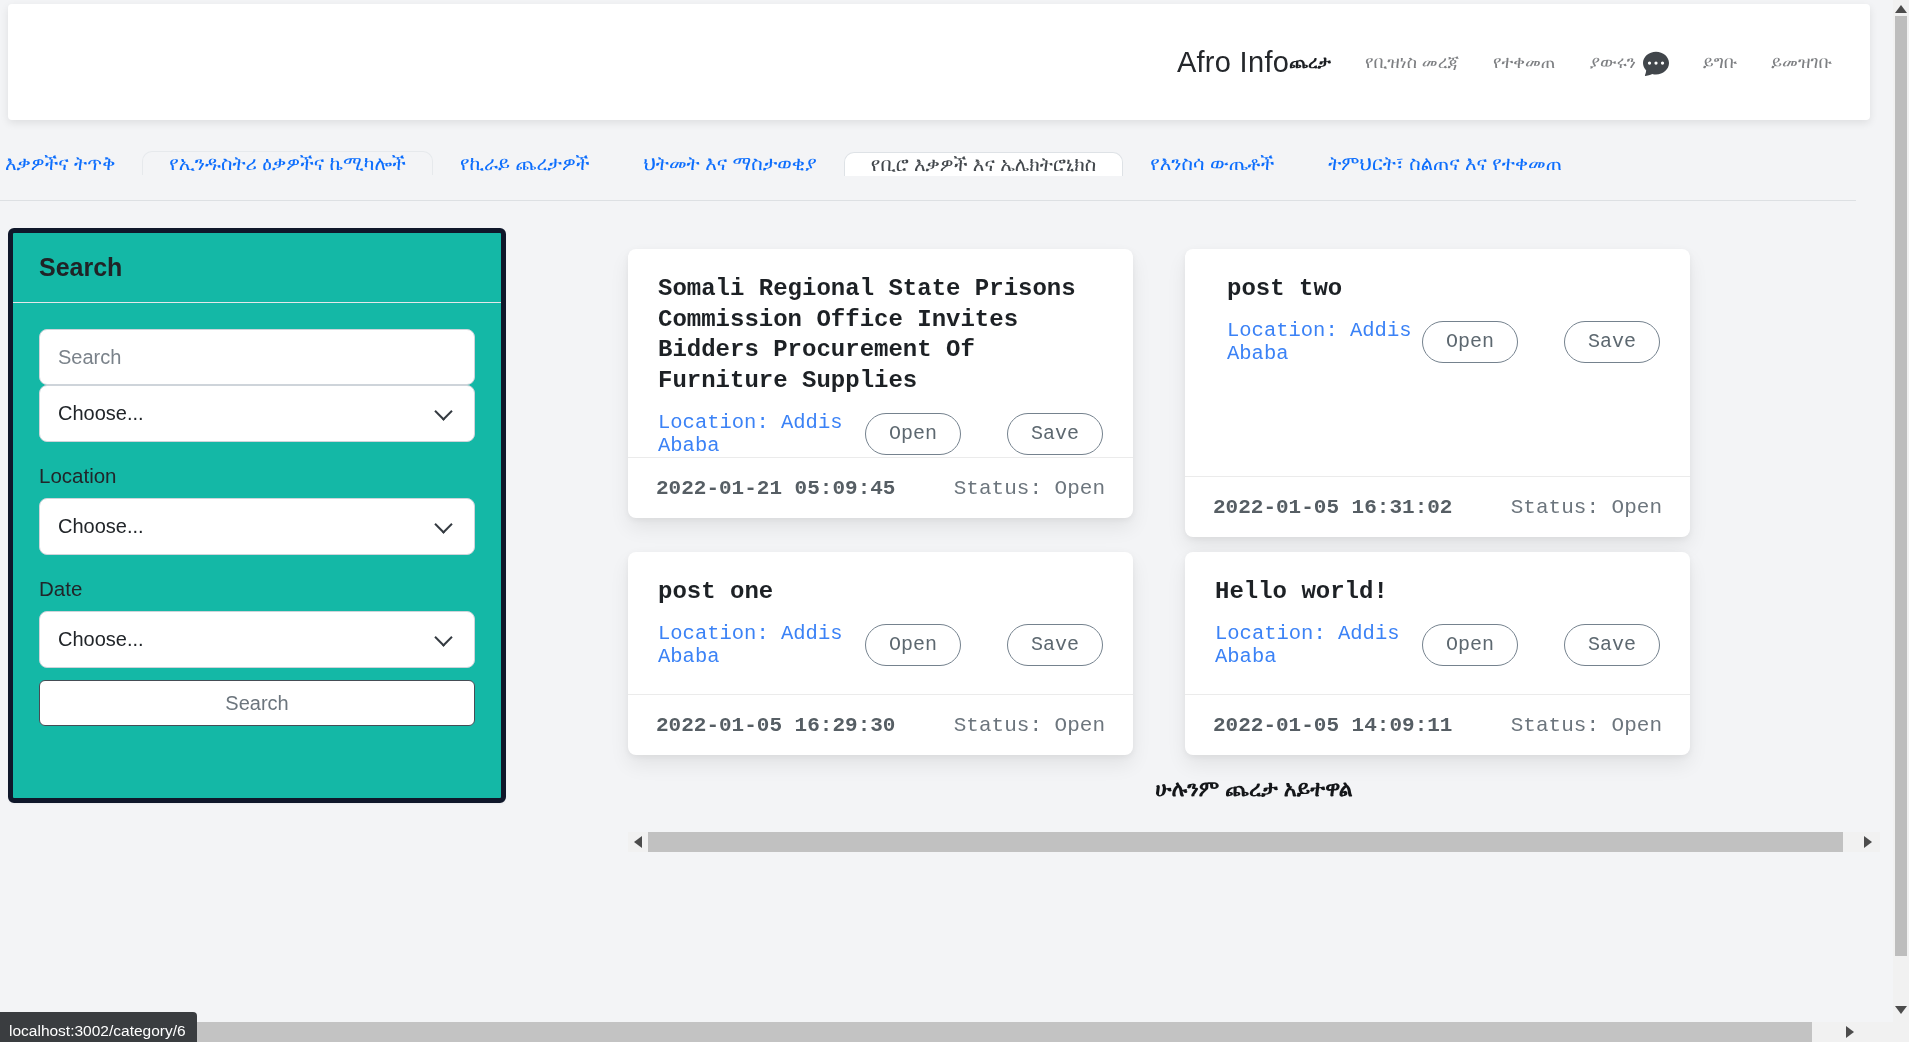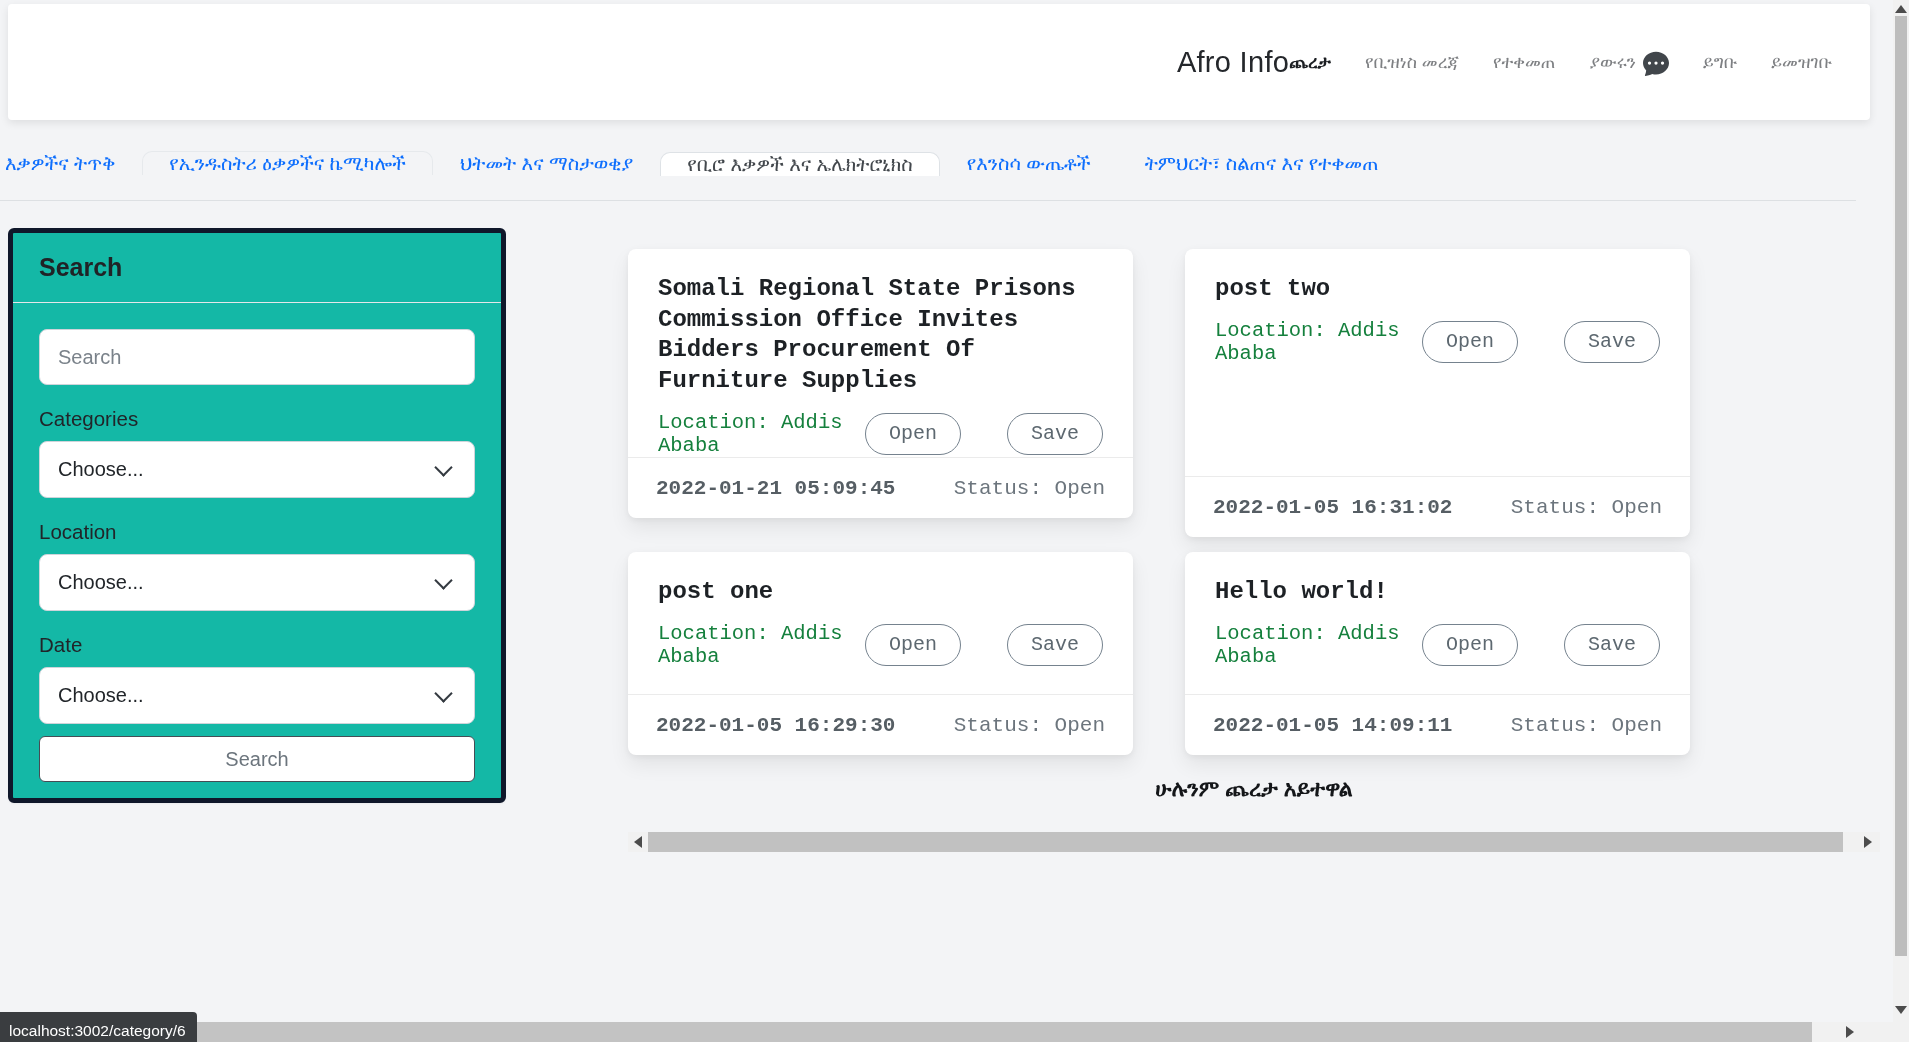--- a/index.html
+++ b/index.html
@@ -76,27 +76,27 @@
     font-size:20px; color:#6c757d; font-family:inherit; cursor:pointer;
   }
 
   
   .post-card{
     position:absolute; background:#fff; border-radius:8px;
     box-shadow:0 10px 20px rgba(0,0,0,.07), 0 2px 6px rgba(0,0,0,.05);
     font-family:Liberation Mono, monospace;
   }
   .card1{ left:628px; top:249px; width:505px; height:269px; }
-  .card2{ left:1185px; top:249px; width:505px; height:288px; }
+  .card2{ left:1185px; top:249px; width:505px; height:288px;padding-left:12px; }
   .card3{ left:628px; top:552px; width:505px; height:203px; }
   .card4{ left:1185px; top:552px; width:505px; height:203px; }
   .pc-body{ padding:25px 30px 0; }
   .pc-title{ font-size:24px; font-weight:600; line-height:1.28; color:#1d2125; }
   .pc-row{ display:flex; justify-content:space-between; align-items:center; margin-top:14px; }
-  .pc-loc{ font-size:20.5px; color:#15803d; }
+  .pc-loc{ font-size:20.5px; color:#3b82f6; }
   .pc-btns{ display:flex; gap:46px; }
   .pill-btn{
     background:transparent; border:1px solid #75828e; color:#5d6870;
     border-radius:40px; padding:10px 23px; font-size:20px; line-height:1;
     font-family:inherit; cursor:pointer;
   }
   .pc-footer{
     position:absolute; left:0; right:0; bottom:0; height:61px;
     border-top:1px solid #ebebeb; display:flex; align-items:center;
     justify-content:space-between; padding:0 28px;
@@ -159,31 +159,31 @@
       </span>
     </a>
     <a>ይግቡ</a>
     <a>ይመዝገቡ</a>
   </nav>
 </header>
 
 <nav class="tabs">
   <a class="tab cut">እቃዎችና ትጥቅ</a>
   <a class="tab hovered">የኢንዱስትሪ ዕቃዎችና ኬሚካሎች</a>
+  <a class="tab">የኪራይ ጨረታዎች</a>
   <a class="tab">ህትመት እና ማስታወቂያ</a>
   <a class="tab active">የቢሮ እቃዎች እና ኤሌክትሮኒክስ</a>
   <a class="tab">የእንስሳ ውጤቶች</a>
   <a class="tab">ትምህርት፣ ስልጠና እና የተቀመጠ</a>
 </nav>
 
 <aside class="sidebar">
   <div class="panel-header">Search</div>
   <div class="panel-body">
     <input class="search-input" type="text" placeholder="Search" style="">
-    <label class="field-label">Categories</label>
     <div class="select">
       <span>Choose...</span>
       <i class="chev"></i>
     </div>
     <label class="field-label">Location</label>
     <div class="select">
       <span>Choose...</span>
       <i class="chev"></i>
     </div>
     <label class="field-label">Date</label>

